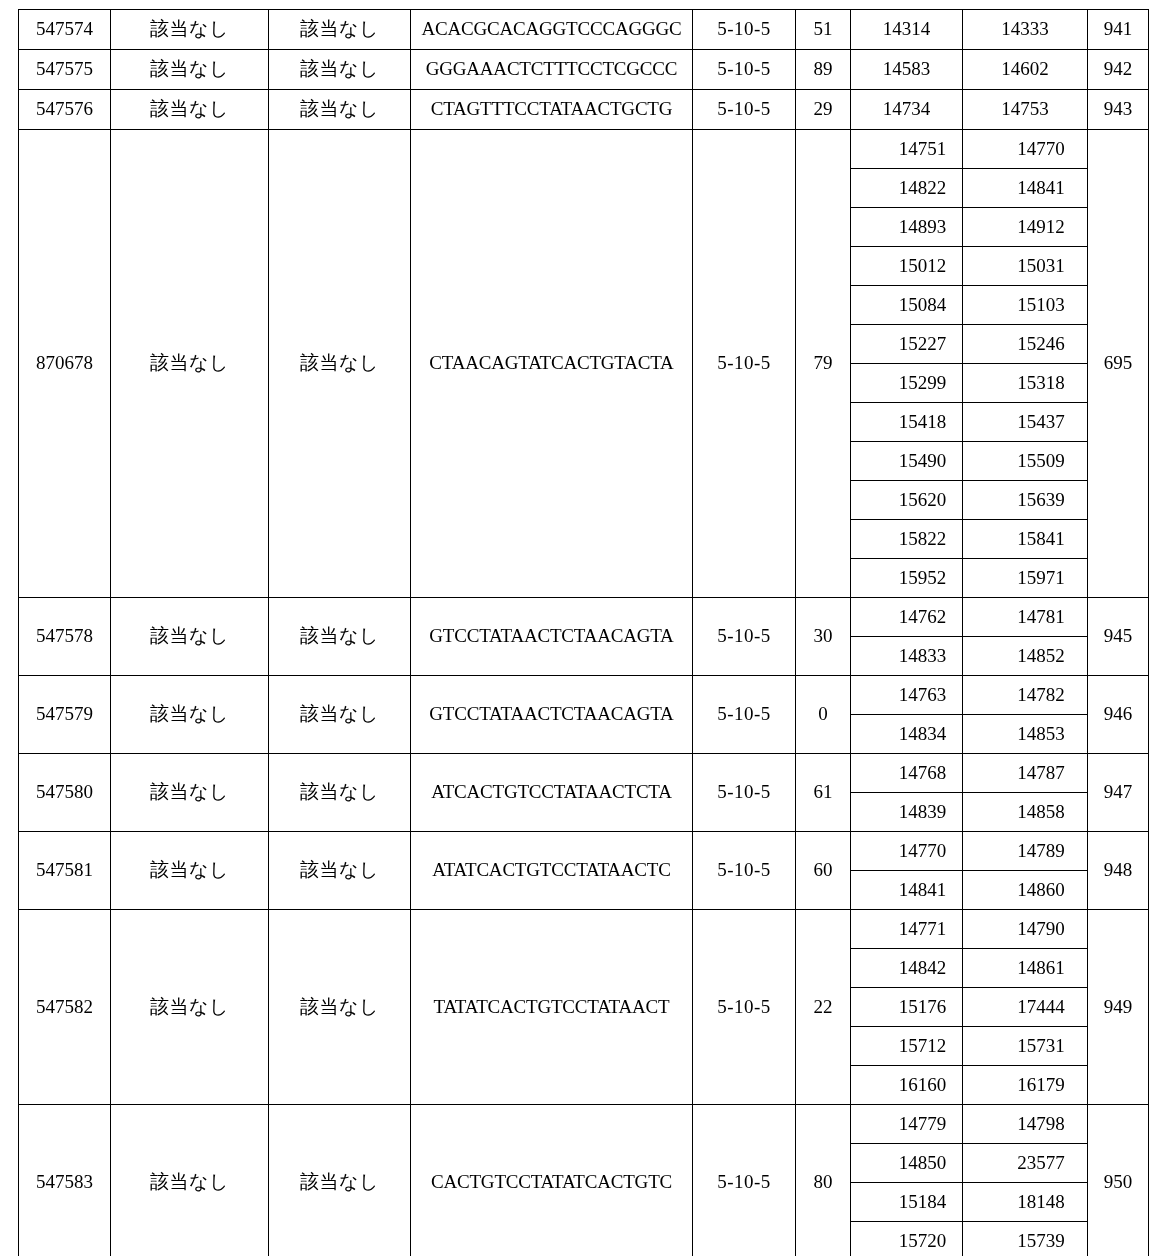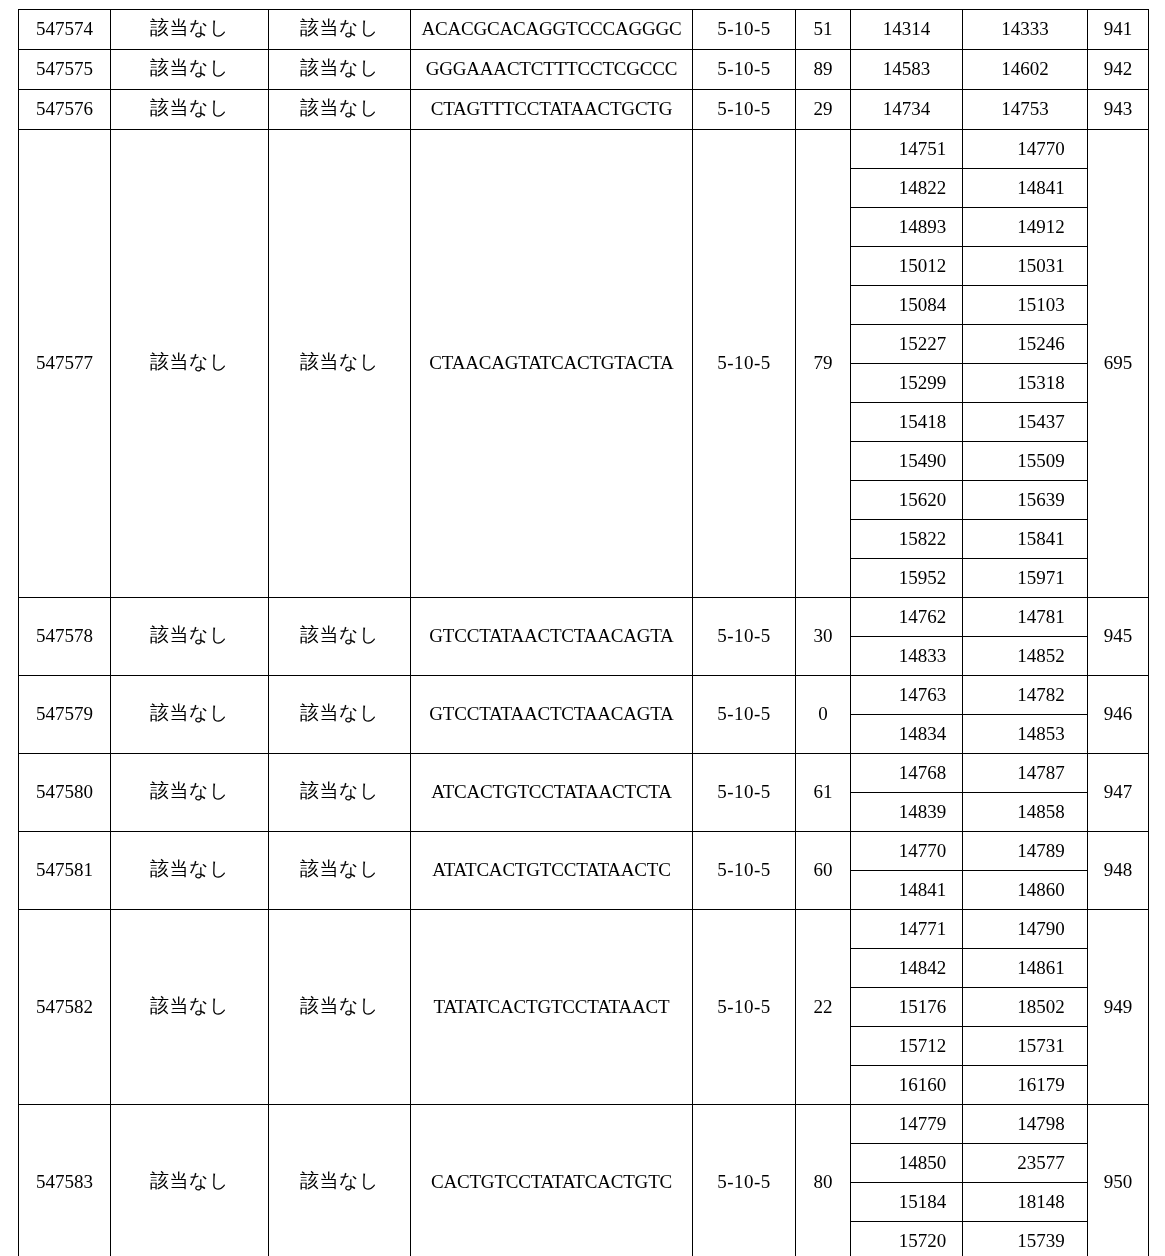--- a/index.html
+++ b/index.html
@@ -49,21 +49,21 @@
   col.c-sid       { width: 61px; }
 
   td.cell-id,
   td.cell-na,
   td.cell-pattern,
   td.cell-val,
   td.cell-sid {
     font-size: 19px;
   }
   td.cell-na {
-    font-family: Liberation Mono, monospace;
+    font-family: Liberation Sans, sans-serif;
     font-size: 19px;
     letter-spacing: 0.5px;
   }
   td.cell-seq {
     font-family: "Liberation Serif", "DejaVu Serif", serif;
     font-size: 18px;
     letter-spacing: -0.2px;
     white-space: nowrap;
   }
   td.cell-pattern {
@@ -125,21 +125,21 @@
           <td class="cell-na">該当なし</td>
           <td class="cell-na">該当なし</td>
           <td class="cell-seq">CTAGTTTCCTATAACTGCTG</td>
           <td class="cell-pattern">5-10-5</td>
           <td class="cell-val">29</td>
           <td class="cell-coord">14734</td>
           <td class="cell-coord">14753</td>
           <td class="cell-sid">943</td>
         </tr>
         <tr class="coord-row">
-          <td class="cell-id" rowspan="12">547577</td>
+          <td class="cell-id" rowspan="12">870678</td>
           <td class="cell-na" rowspan="12">該当なし</td>
           <td class="cell-na" rowspan="12">該当なし</td>
           <td class="cell-seq" rowspan="12">CTAACAGTATCACTGTACTA</td>
           <td class="cell-pattern" rowspan="12">5-10-5</td>
           <td class="cell-val" rowspan="12">79</td>
           <td class="cell-coord">14751</td>
           <td class="cell-coord">14770</td>
           <td class="cell-sid" rowspan="12">695</td>
         </tr>
         <tr class="coord-row">
@@ -256,21 +256,21 @@
           <td class="cell-coord">14771</td>
           <td class="cell-coord">14790</td>
           <td class="cell-sid" rowspan="5">949</td>
         </tr>
         <tr class="coord-row">
           <td class="cell-coord">14842</td>
           <td class="cell-coord">14861</td>
         </tr>
         <tr class="coord-row">
           <td class="cell-coord">15176</td>
-          <td class="cell-coord">18502</td>
+          <td class="cell-coord">17444</td>
         </tr>
         <tr class="coord-row">
           <td class="cell-coord">15712</td>
           <td class="cell-coord">15731</td>
         </tr>
         <tr class="coord-row">
           <td class="cell-coord">16160</td>
           <td class="cell-coord">16179</td>
         </tr>
         <tr class="coord-row">

